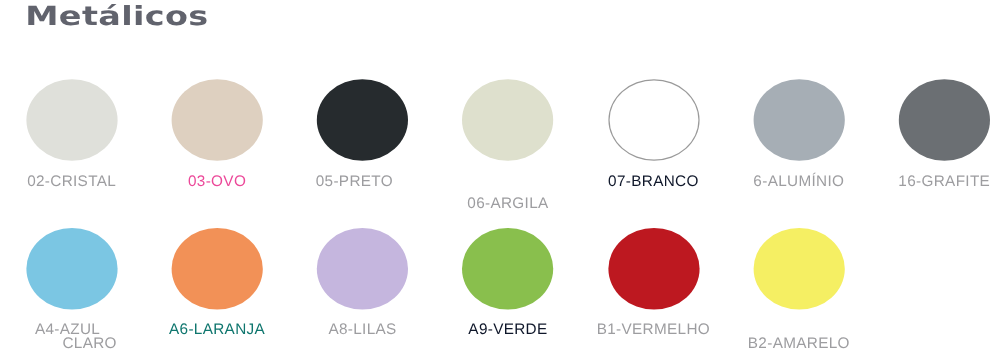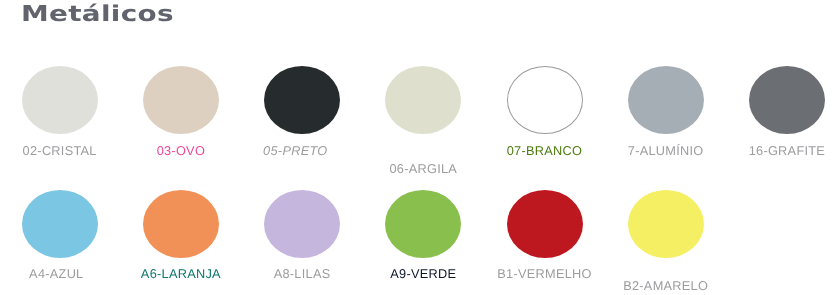--- a/index.html
+++ b/index.html
@@ -124,57 +124,58 @@
 
     <div class="swatch-cell r0 c1">
       <div class="swatch-oval" style="background: rgb(222, 208, 192);"></div>
       <div class="swatch-label" style="color: #ec4899;">
         <span class="line">03-OVO</span>
       </div>
     </div>
 
     <div class="swatch-cell r0 c2 nudge-left">
       <div class="swatch-oval" style="background: rgb(38, 43, 46);"></div>
-      <div class="swatch-label" style="color: rgb(157, 157, 160); font-style: italic;">
+      <div class="swatch-label" style="color: rgb(157, 157, 160);">
         <span class="line">05-PRETO</span>
       </div>
     </div>
 
     <div class="swatch-cell r0 c3">
       <div class="swatch-oval" style="background: rgb(222, 224, 205);"></div>
       <div class="swatch-label" style="color: rgb(157, 157, 160); margin-top: 18px;">
         <span class="line">06-ARGILA</span>
       </div>
     </div>
 
     <div class="swatch-cell r0 c4">
       <div class="swatch-oval outlined" style="background: rgb(255, 255, 255); border-color: rgb(154, 154, 154);"></div>
-      <div class="swatch-label" style="color: #4d7c0f;">
+      <div class="swatch-label" style="color: #0f172a;">
         <span class="line">07-BRANCO</span>
       </div>
     </div>
 
     <div class="swatch-cell r0 c5">
       <div class="swatch-oval" style="background: rgb(166, 174, 181);"></div>
       <div class="swatch-label" style="color: rgb(157, 157, 160);">
-        <span class="line">7-ALUMÍNIO</span>
+        <span class="line">6-ALUMÍNIO</span>
       </div>
     </div>
 
     <div class="swatch-cell r0 c6">
       <div class="swatch-oval" style="background: rgb(107, 111, 115);"></div>
       <div class="swatch-label" style="color: rgb(157, 157, 160);">
         <span class="line">16-GRAFITE</span>
       </div>
     </div>
 
     <div class="swatch-cell r1 c0 nudge-left2">
       <div class="swatch-oval" style="background: rgb(123, 198, 227);"></div>
       <div class="swatch-label" style="color: rgb(157, 157, 160);">
         <span class="line">A4-AZUL</span>
+        <span class="line indent">CLARO</span>
       </div>
     </div>
 
     <div class="swatch-cell r1 c1">
       <div class="swatch-oval" style="background: rgb(242, 145, 87);"></div>
       <div class="swatch-label" style="color: #0f766e;">
         <span class="line">A6-LARANJA</span>
       </div>
     </div>
 

